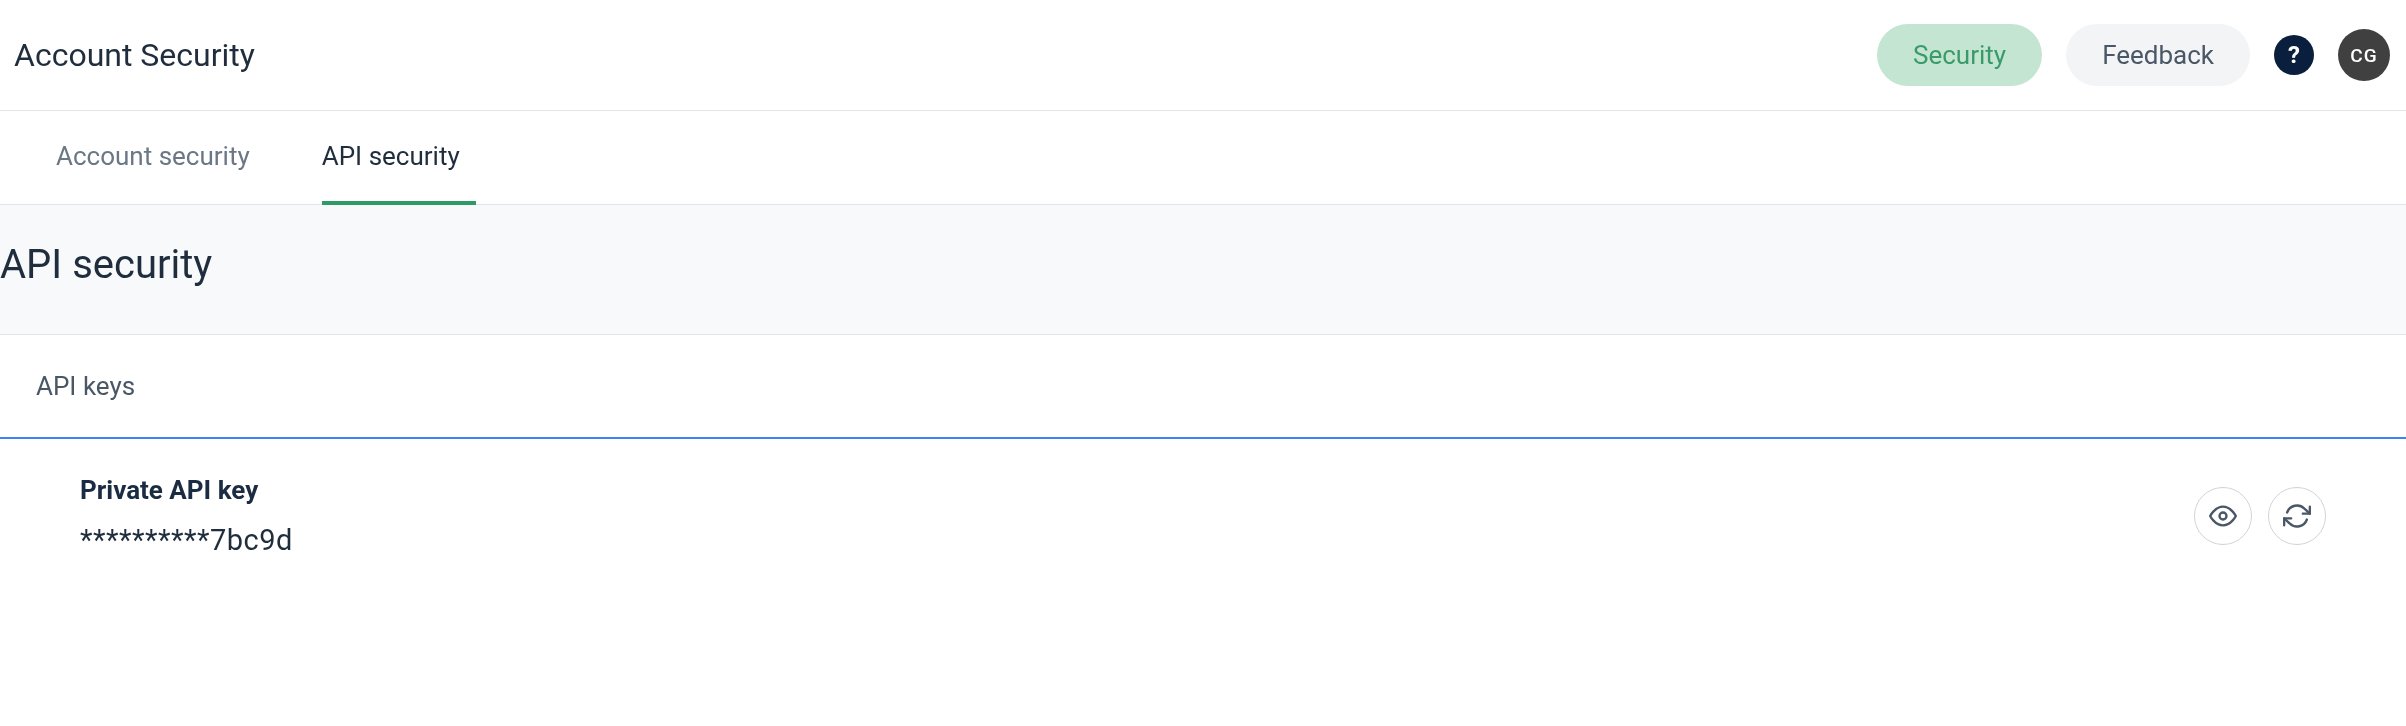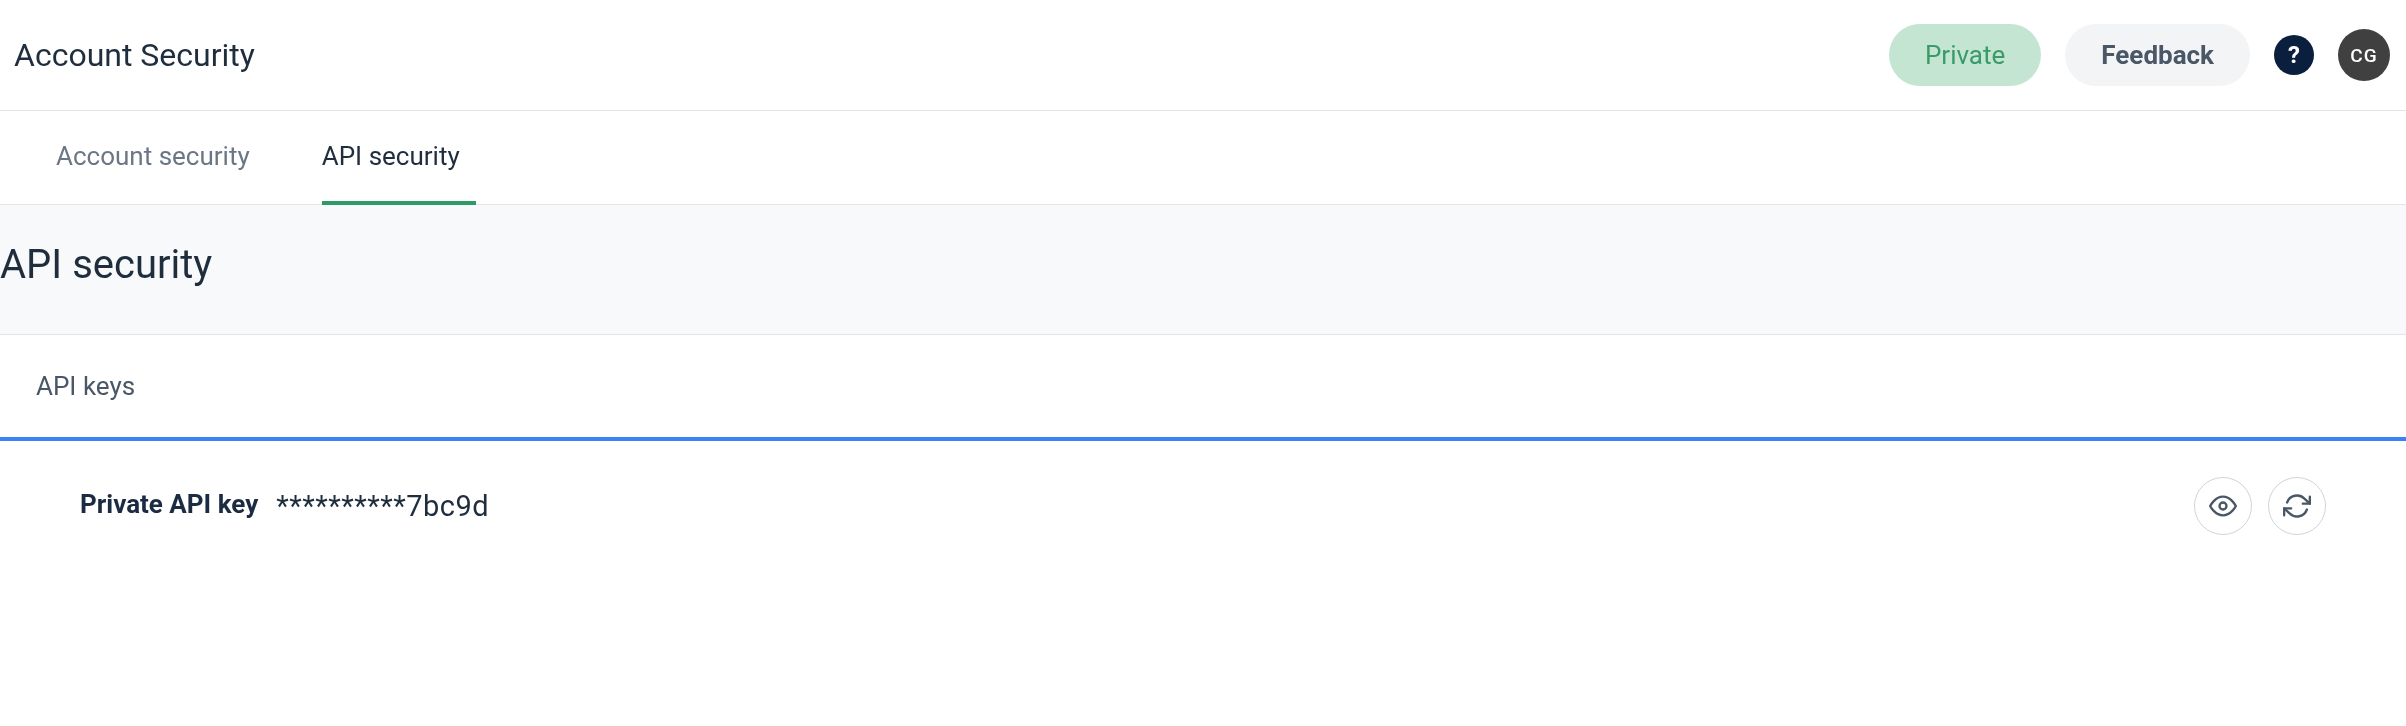--- a/index.html
+++ b/index.html
@@ -39,21 +39,20 @@
       cursor: pointer;
       font-family: inherit;
     }
     .btn-upgrade {
       background: #c4e5d1;
       color: #3a9b6a;
     }
     .btn-feedback {
       background: #f2f4f6;
       color: #4a5766;
-      font-weight: bold;
     }
     .help-icon {
       width: 40px;
       height: 40px;
       border-radius: 50%;
       background: #0a1f3d;
       color: #ffffff;
       display: flex;
       align-items: center;
       justify-content: center;
@@ -98,35 +97,36 @@
       padding: 36px 0 46px 0;
       border-bottom: 1px solid #e3e6e8;
     }
     .section-title {
       font-size: 40px;
       font-weight: 400;
       color: #1f2d3d;
     }
     .subsection-header {
       padding: 36px 36px;
-      border-bottom: 4px solid #3b82f6;
+      border-bottom: 2px solid #3b82f6;
     }
     .subsection-title {
       font-size: 26px;
       font-weight: 400;
       color: #4a5766;
     }
     .key-row {
       display: flex;
       align-items: center;
       justify-content: space-between;
       padding: 36px 80px 8px 80px;
     }
     .key-info {
       display: flex;
+      flex-direction: column;
       gap: 18px;
     }
     .key-label {
       font-size: 26px;
       font-weight: 700;
       color: #1a2b42;
     }
     .key-value {
       font-size: 29px;
       font-weight: 400;
@@ -153,21 +153,21 @@
       width: 28px;
       height: 28px;
     }
   </style>
 </head>
 <body>
 
 <div class="header">
   <div class="page-title">Account Security</div>
   <div class="header-actions">
-    <button class="btn-pill btn-upgrade">Private</button>
+    <button class="btn-pill btn-upgrade">Security</button>
     <button class="btn-pill btn-feedback">Feedback</button>
     <div class="help-icon">?</div>
     <div class="avatar">CG</div>
   </div>
 </div>
 
 <div class="tabs">
   <div class="tab">Account security</div>
   <div class="tab active">API security</div>
 </div>

